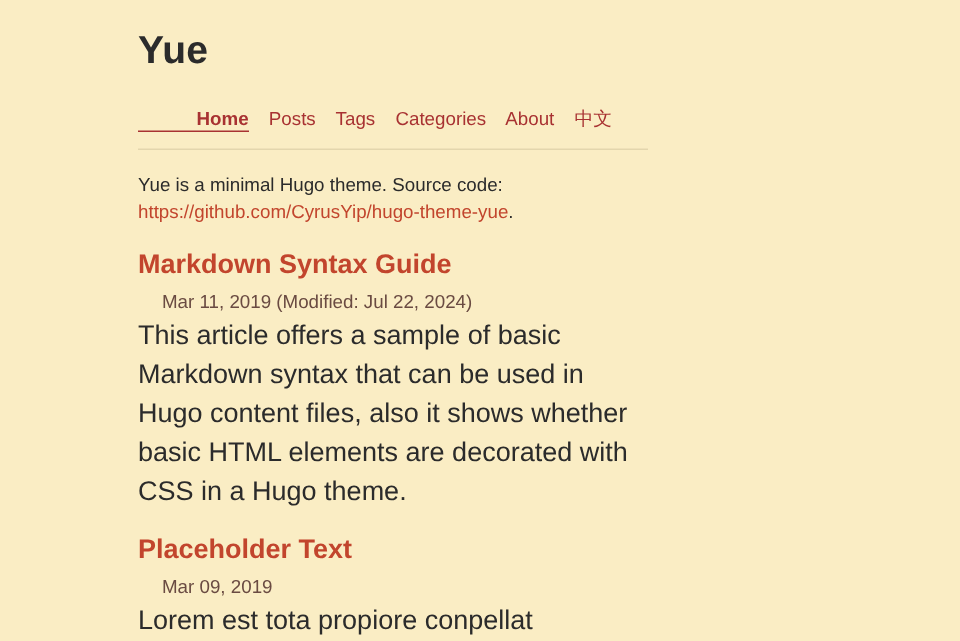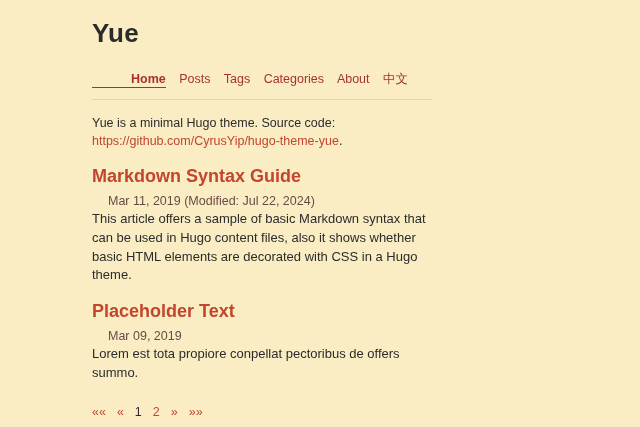--- a/index.html
+++ b/index.html
@@ -66,21 +66,21 @@
     color: #c2452d;
     margin: 0 0 6px 0;
     line-height: 1.2;
   }
   .post-date {
     font-size: 12.5px;
     color: #6a4b42;
     margin: 0 0 2px 16px;
   }
   .post-summary {
-    font-size: 13px;
+    font-size: 18px;
     line-height: 1.45;
     margin: 0;
     max-width: 460px;
   }
   .pagination {
     margin-top: 22px;
     font-size: 12.5px;
     display: flex;
     align-items: center;
     gap: 11px;

